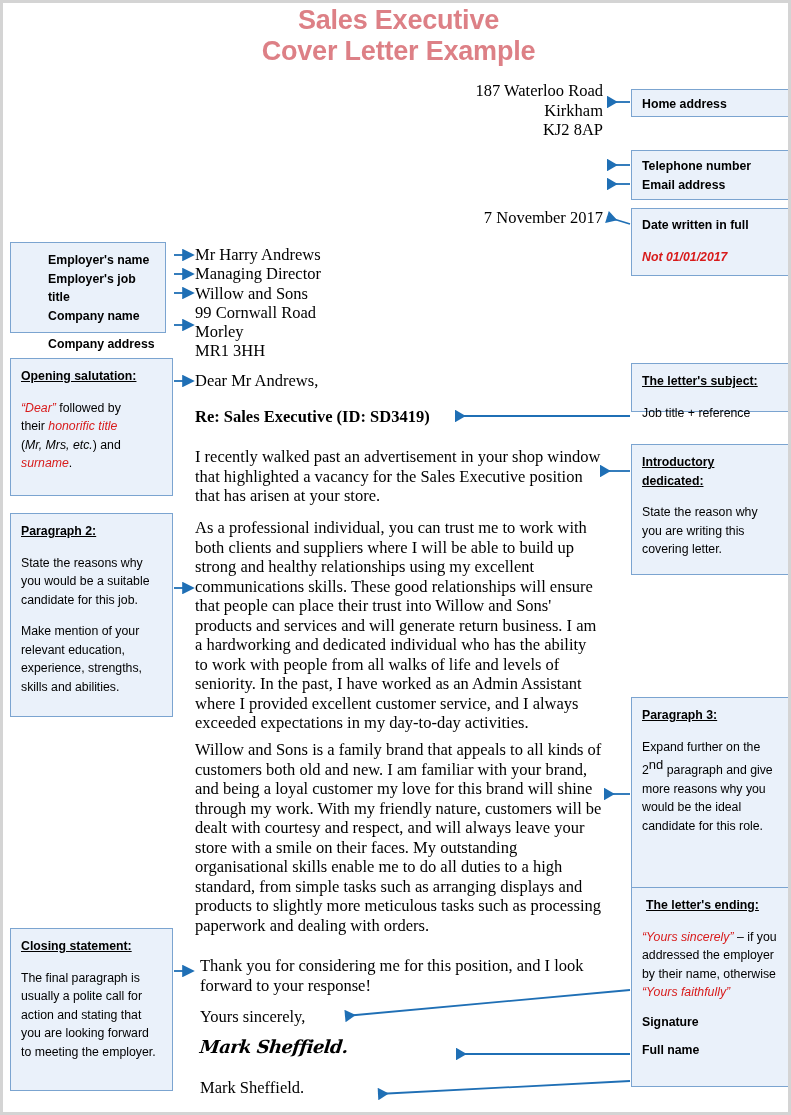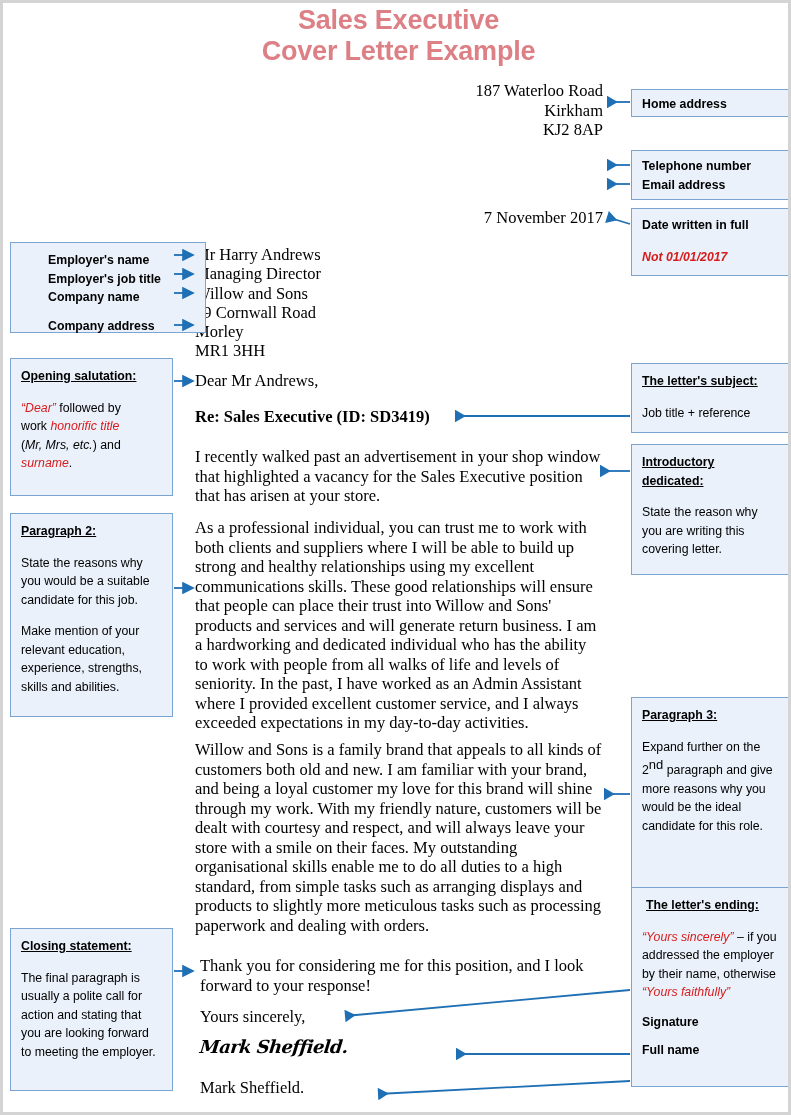--- a/index.html
+++ b/index.html
@@ -87,23 +87,23 @@
   .note .bold { font-weight: bold; display: block; }
   .note .red  { color: #d81b1b; font-style: italic; }
   .note .gap  { display: block; height: 13px; }
   .note p { margin: 0; }
   sup { font-size: 13px; vertical-align: super; }
 
   
   #note-home-address   { left: 628px; top: 86px;  width: 158px; height: 28px; padding-top: 5px; }
   #note-contact        { left: 628px; top: 147px; width: 158px; height: 50px; padding-top: 6px; }
   #note-date           { left: 628px; top: 205px; width: 158px; height: 68px; padding-top: 7px; }
-  #note-employer       { left: 7px;   top: 239px; width: 196px; height: 91px; padding-top: 8px; line-height: 18.6px; padding-left: 37px;}
+  #note-employer       { left: 7px;   top: 239px; width: 156px; height: 91px; padding-top: 8px; line-height: 18.6px; padding-left: 37px;}
   #note-salutation     { left: 7px;   top: 355px; width: 163px; height: 138px; }
-  #note-subject        { left: 628px; top: 360px; width: 160px; height: 70px; }
+  #note-subject        { left: 628px; top: 360px; width: 160px; height: 49px; }
   #note-intro          { left: 628px; top: 441px; width: 160px; height: 131px; }
   #note-para2          { left: 7px;   top: 510px; width: 163px; height: 204px; }
   #note-para3          { left: 628px; top: 694px; width: 160px; height: 209px; }
   #note-ending         { left: 628px; top: 884px; width: 160px; height: 200px; }
   #note-closing        { left: 7px;   top: 925px; width: 163px; height: 163px; }
 
   
   #arrows {
     position: absolute; left: 0; top: 0;
     width: 791px; height: 1115px;
@@ -168,21 +168,21 @@
     <span class="bold">Employer's job title</span>
     <span class="bold">Company name</span>
     <span class="gap" style="height:10px;"></span>
     <span class="bold">Company address</span>
   </div>
 
   <div class="note" id="note-salutation">
     <span class="hd">Opening salutation:</span>
     <span class="gap"></span>
     <p><span class="red">“Dear”</span><span> followed by</span></p>
-    <p><span>work </span><span class="red">honorific title</span></p>
+    <p><span>their </span><span class="red">honorific title</span></p>
     <p><span>(</span><i>Mr, Mrs, etc.</i><span>) and</span></p>
     <p><span class="red">surname</span><span>.</span></p>
   </div>
 
   <div class="note" id="note-subject">
     <span class="hd">The letter's subject:</span>
     <span class="gap"></span>
     <p>Job title + reference</p>
   </div>
 

